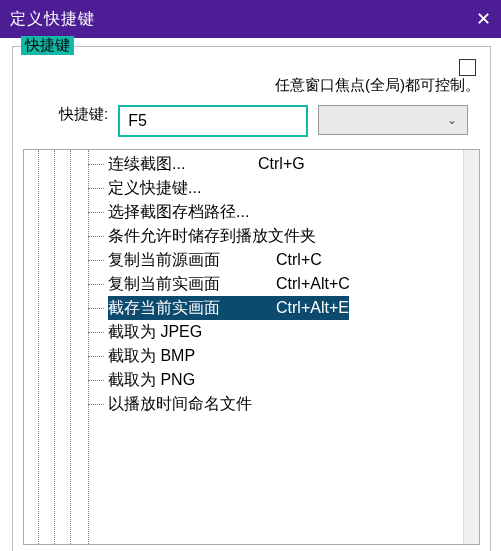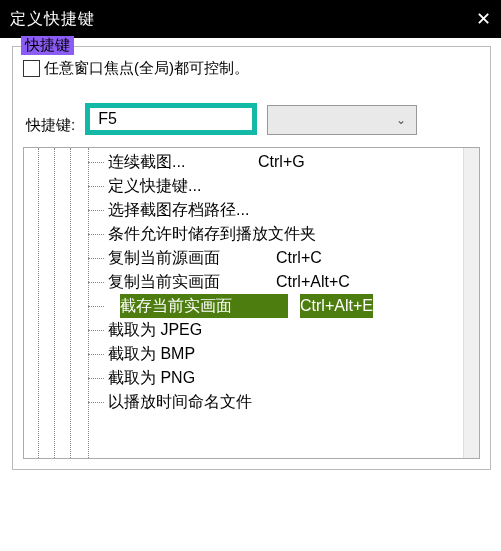--- a/index.html
+++ b/index.html
@@ -1,63 +1,63 @@
 <!DOCTYPE html>
 <html><head>
 <meta charset="utf-8">
 <style>
   * { box-sizing: border-box; margin: 0; padding: 0; }
   html, body { width: 501px; height: 551px; font-family: "Microsoft YaHei", "SimSun", sans-serif; font-size: 15px; background: #fff; }
   .titlebar {
-    background: #000000; color: #fff; height: 38px; line-height: 38px;
+    background: #4c1d95; color: #fff; height: 38px; line-height: 38px;
     padding: 0 10px; display: flex; align-items: center; justify-content: space-between;
   }
   .titlebar .title { font-size: 16px; letter-spacing: 1px; }
   .titlebar .close { font-size: 18px; cursor: pointer; }
   .body-area { padding: 8px 10px 0 12px; }
   .fieldset {
     border: 1px solid #bbb; padding: 8px 10px 10px 10px; position: relative;
   }
   .fieldset-legend {
-    position: absolute; top: -11px; left: 8px; background: #8b5cf6; padding: 0 4px; font-size: 15px;
+    position: absolute; top: -11px; left: 8px; background: #14b8a6; padding: 0 4px; font-size: 15px;
   }
-  .checkbox-row { display: flex; align-items: center; margin: 4px 0 25px 0; }
+  .checkbox-row { display: flex; align-items: flex-end; margin: 4px 0 10px 0; flex-direction: column; }
   .checkbox {
     width: 17px; height: 17px; border: 1px solid #333; margin-right: 4px; background: #fff; display: inline-block;
   }
-  .input-row { display: flex; align-items: flex-end; margin-left: 3px; gap: 10px; }
+  .input-row { display: flex; align-items: flex-start; margin-left: 36px; gap: 10px; }
   .input-label { font-size: 15px; }
   .text-input {
-    width: 172px; height: 32px; border: 5px solid #14b8a6; padding: 0 8px; font-size: 16px; font-family: inherit; background: #fff;
+    width: 190px; height: 32px; border: 2px solid #14b8a6; padding: 0 8px; font-size: 16px; font-family: inherit; background: #fff;
   }
   .dropdown {
     flex: 0 0 150px; height: 30px; border: 1px solid #999; background: #e9e9e9;
     display: flex; align-items: center; justify-content: flex-end; padding-right: 10px;
   }
   .chevron { font-size: 12px; color: #555; }
   .tree-wrap {
-    border: 1px solid #aaa; height: 312px; margin-top: 12px; overflow: hidden; position: relative;
+    border: 1px solid #aaa; height: 396px; margin-top: 12px; overflow: hidden; position: relative;
   }
   .tree-scroll { position: absolute; inset: 0 16px 0 0; overflow: hidden; }
   .scrollbar {
     position: absolute; right: 0; top: 0; bottom: 0; width: 16px; background: #f0f0f0; border-left: 1px solid #ddd;
   }
   .tree {
     padding: 4px 0 0 0; font-size: 16px; line-height: 24px; position: relative; top: -2px;
   }
   
   .guides { position: absolute; left: 0; top: 0; bottom: 0; }
   .vline { position: absolute; top: 0; bottom: 0; border-left: 1px dotted #888; }
   .item {
     display: flex; align-items: center; padding-left: 84px; position: relative; height: 24px; white-space: nowrap;
   }
   .item .label { display: inline-block; min-width: 168px; }
   .item .shortcut { display: inline-block; }
   .item.selected .label, .item.selected .shortcut {
-    background: #4d7c0f; color: #fff; margin-left: 12px;
+    background: #0c4a6e; color: #fff;
   }
   .item.selected { }
   .item::before {
     content: ""; position: absolute; left: 64px; top: 12px; width: 16px; border-top: 1px dotted #888;
   }
   
   .item.tight .label { min-width: 150px; }
 </style>
 </head>
 <body>

